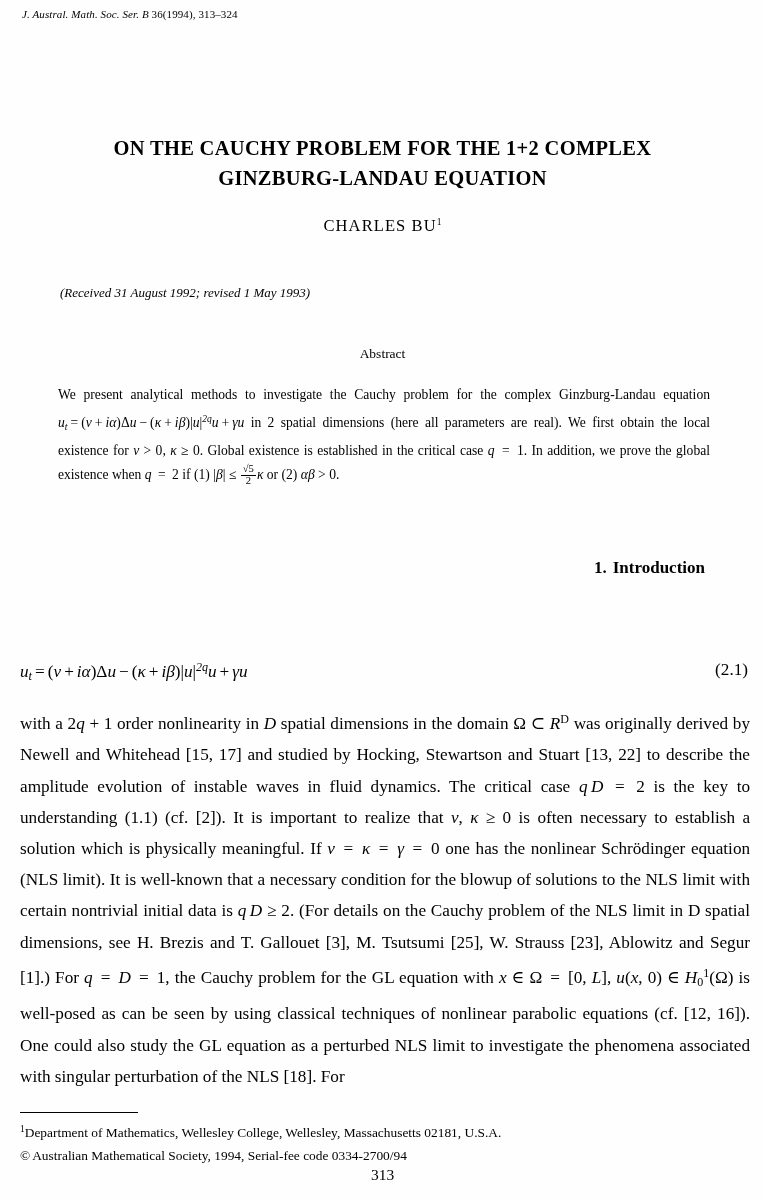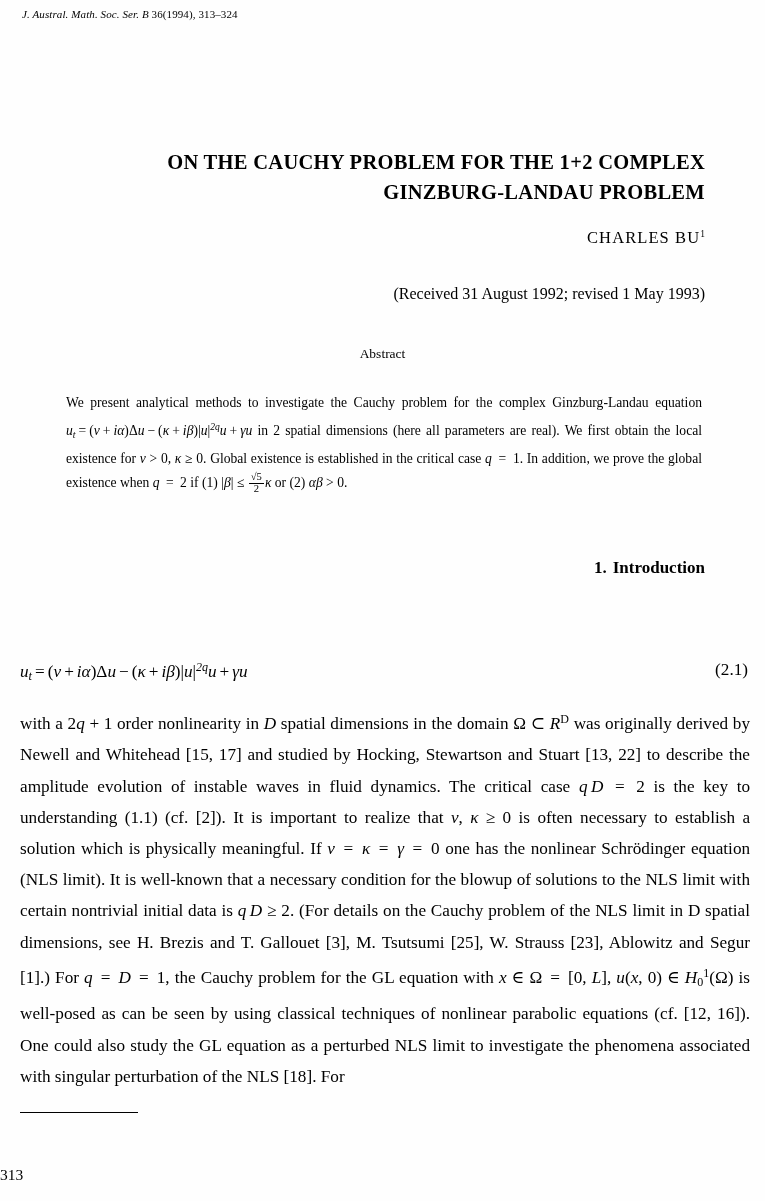--- a/index.html
+++ b/index.html
@@ -30,52 +30,53 @@
     letter-spacing: 0.1px;
     white-space: nowrap;
   }
   .running-head .vol {
     font-style: normal;
   }
 
   
   .title-block {
     position: absolute;
-    top: 148px;
-    left: 60px;
-    width: 645px;
-    text-align: right;
+    top: 134px;
+    left: 60px;
+    width: 645px;
+    text-align: center;
   }
   .paper-title {
     font-size: 20.5px;
     font-weight: bold;
     line-height: 1.46;
     letter-spacing: 0.3px;
   }
   .author {
     position: absolute;
-    top: 228px;
-    left: 60px;
-    width: 645px;
-    text-align: right;
+    top: 216px;
+    left: 60px;
+    width: 645px;
+    text-align: center;
     font-size: 16.5px;
     letter-spacing: 1.1px;
   }
   .author sup {
     font-size: 9.5px;
     letter-spacing: 0;
     vertical-align: super;
   }
   .received {
     position: absolute;
     top: 285px;
     left: 60px;
     width: 645px;
-    text-align: right;
-    font-size: 16px;
+    text-align: left;
+    font-size: 13px;
+    font-style: italic;
   }
 
   
   .abstract-head {
     position: absolute;
     top: 346px;
     left: 60px;
     width: 645px;
     text-align: center;
     font-size: 13.5px;
@@ -83,21 +84,21 @@
   }
   .abstract-body {
     position: absolute;
     top: 383px;
     left: 58px;
     width: 652px;
     font-size: 13.6px;
     line-height: 24.3px;
     text-align: justify;
   }
-  .abstract-body p { margin: 8px; }
+  .abstract-body p { margin: 0; }
 
   
   .section-head {
     position: absolute;
     top: 558px;
     left: 60px;
     width: 645px;
     text-align: right;
     font-size: 17px;
     font-weight: bold;
@@ -164,20 +165,21 @@
     font-size: 13.4px;
     margin-right: 2px;
   }
 
   
   .page-number {
     position: absolute;
     top: 1166px;
     left: 0;
     width: 765px;
+    text-align: center;
     font-size: 15.5px;
   }
 
   
   .mi { font-style: italic; }
   .mup { font-style: normal; }
   .msub {
     font-size: 0.72em;
     vertical-align: -0.26em;
     font-style: italic;
@@ -220,21 +222,21 @@
 <div class="page">
 
   <div class="running-head">
     <span class="journal">J. Austral. Math. Soc. Ser. B</span>
     <span class="vol">36(1994), 313–324</span>
   </div>
 
   <div class="title-block">
     <div class="paper-title">
       <div>ON THE CAUCHY PROBLEM FOR THE 1+2 COMPLEX</div>
-      <div>GINZBURG-LANDAU PROBLEM</div>
+      <div>GINZBURG-LANDAU EQUATION</div>
     </div>
   </div>
 
   <div class="author">
     <span>CHARLES BU</span><sup>1</sup>
   </div>
 
   <div class="received">(Received 31 August 1992; revised 1 May 1993)</div>
 
   <div class="abstract-head">Abstract</div>
@@ -251,16 +253,20 @@
     <span class="nowrap"><span class="mi">u</span><span class="msub">t</span><span class="op">=</span>(<span class="mi">ν</span><span class="op">+</span><span class="mi">i</span><span class="mi">α</span>)Δ<span class="mi">u</span><span class="op">−</span>(<span class="mi">κ</span><span class="op">+</span><span class="mi">i</span><span class="mi">β</span>)|<span class="mi">u</span>|<span class="msup">2q</span><span class="mi">u</span><span class="op">+</span><span class="mi">γ</span><span class="mi">u</span></span>
     <span class="eqnum">(2.1)</span>
   </div>
 
   <div class="body-main">
     <p>with a 2<span class="mi">q</span> + 1 order nonlinearity in <span class="mi">D</span> spatial dimensions in the domain <span class="mup">Ω</span> ⊂ <span class="mi">R</span><span class="msup-up">D</span> was originally derived by Newell and Whitehead [15, 17] and studied by Hocking, Stewartson and Stuart [13, 22] to describe the amplitude evolution of instable waves in fluid dynamics. The critical case <span class="nowrap"><span class="mi">q</span> <span class="mi">D</span> <span class="op">=</span> 2</span> is the key to understanding (1.1) (cf. [2]). It is important to realize that <span class="nowrap"><span class="mi">ν</span>, <span class="mi">κ</span> ≥ 0</span> is often necessary to establish a solution which is physically meaningful. If <span class="nowrap"><span class="mi">ν</span> <span class="op">=</span> <span class="mi">κ</span> <span class="op">=</span> <span class="mi">γ</span> <span class="op">=</span> 0</span> one has the nonlinear Schrödinger equation (NLS limit). It is well-known that a necessary condition for the blowup of solutions to the NLS limit with certain nontrivial initial data is <span class="nowrap"><span class="mi">q</span> <span class="mi">D</span> ≥ 2</span>. (For details on the Cauchy problem of the NLS limit in D spatial dimensions, see H. Brezis and T. Gallouet [3], M. Tsutsumi [25], W. Strauss [23], Ablowitz and Segur [1].) For <span class="nowrap"><span class="mi">q</span> <span class="op">=</span> <span class="mi">D</span> <span class="op">=</span> 1</span>, the Cauchy problem for the GL equation with <span class="nowrap"><span class="mi">x</span> ∈ <span class="mup">Ω</span> <span class="op">=</span> [0, <span class="mi">L</span>]</span>, <span class="nowrap"><span class="mi">u</span>(<span class="mi">x</span>, 0) ∈ <span class="mi">H</span><span class="msub-up">0</span><span class="msup-up">1</span>(<span class="mup">Ω</span>)</span> is well-posed as can be seen by using classical techniques of nonlinear parabolic equations (cf. [12, 16]). One could also study the GL equation as a perturbed NLS limit to investigate the phenomena associated with singular perturbation of the NLS [18]. For</p>
   </div>
 
   <div class="footnote-rule"></div>
 
+  <div class="footnotes">
+    <div><sup>1</sup><span>Department of Mathematics, Wellesley College, Wellesley, Massachusetts 02181, U.S.A.</span></div>
+    <div><span class="copyright-mark">©</span><span>Australian Mathematical Society, 1994, Serial-fee code 0334-2700/94</span></div>
+  </div>
 
   <div class="page-number">313</div>
 
 </div>
 
 </body></html>

